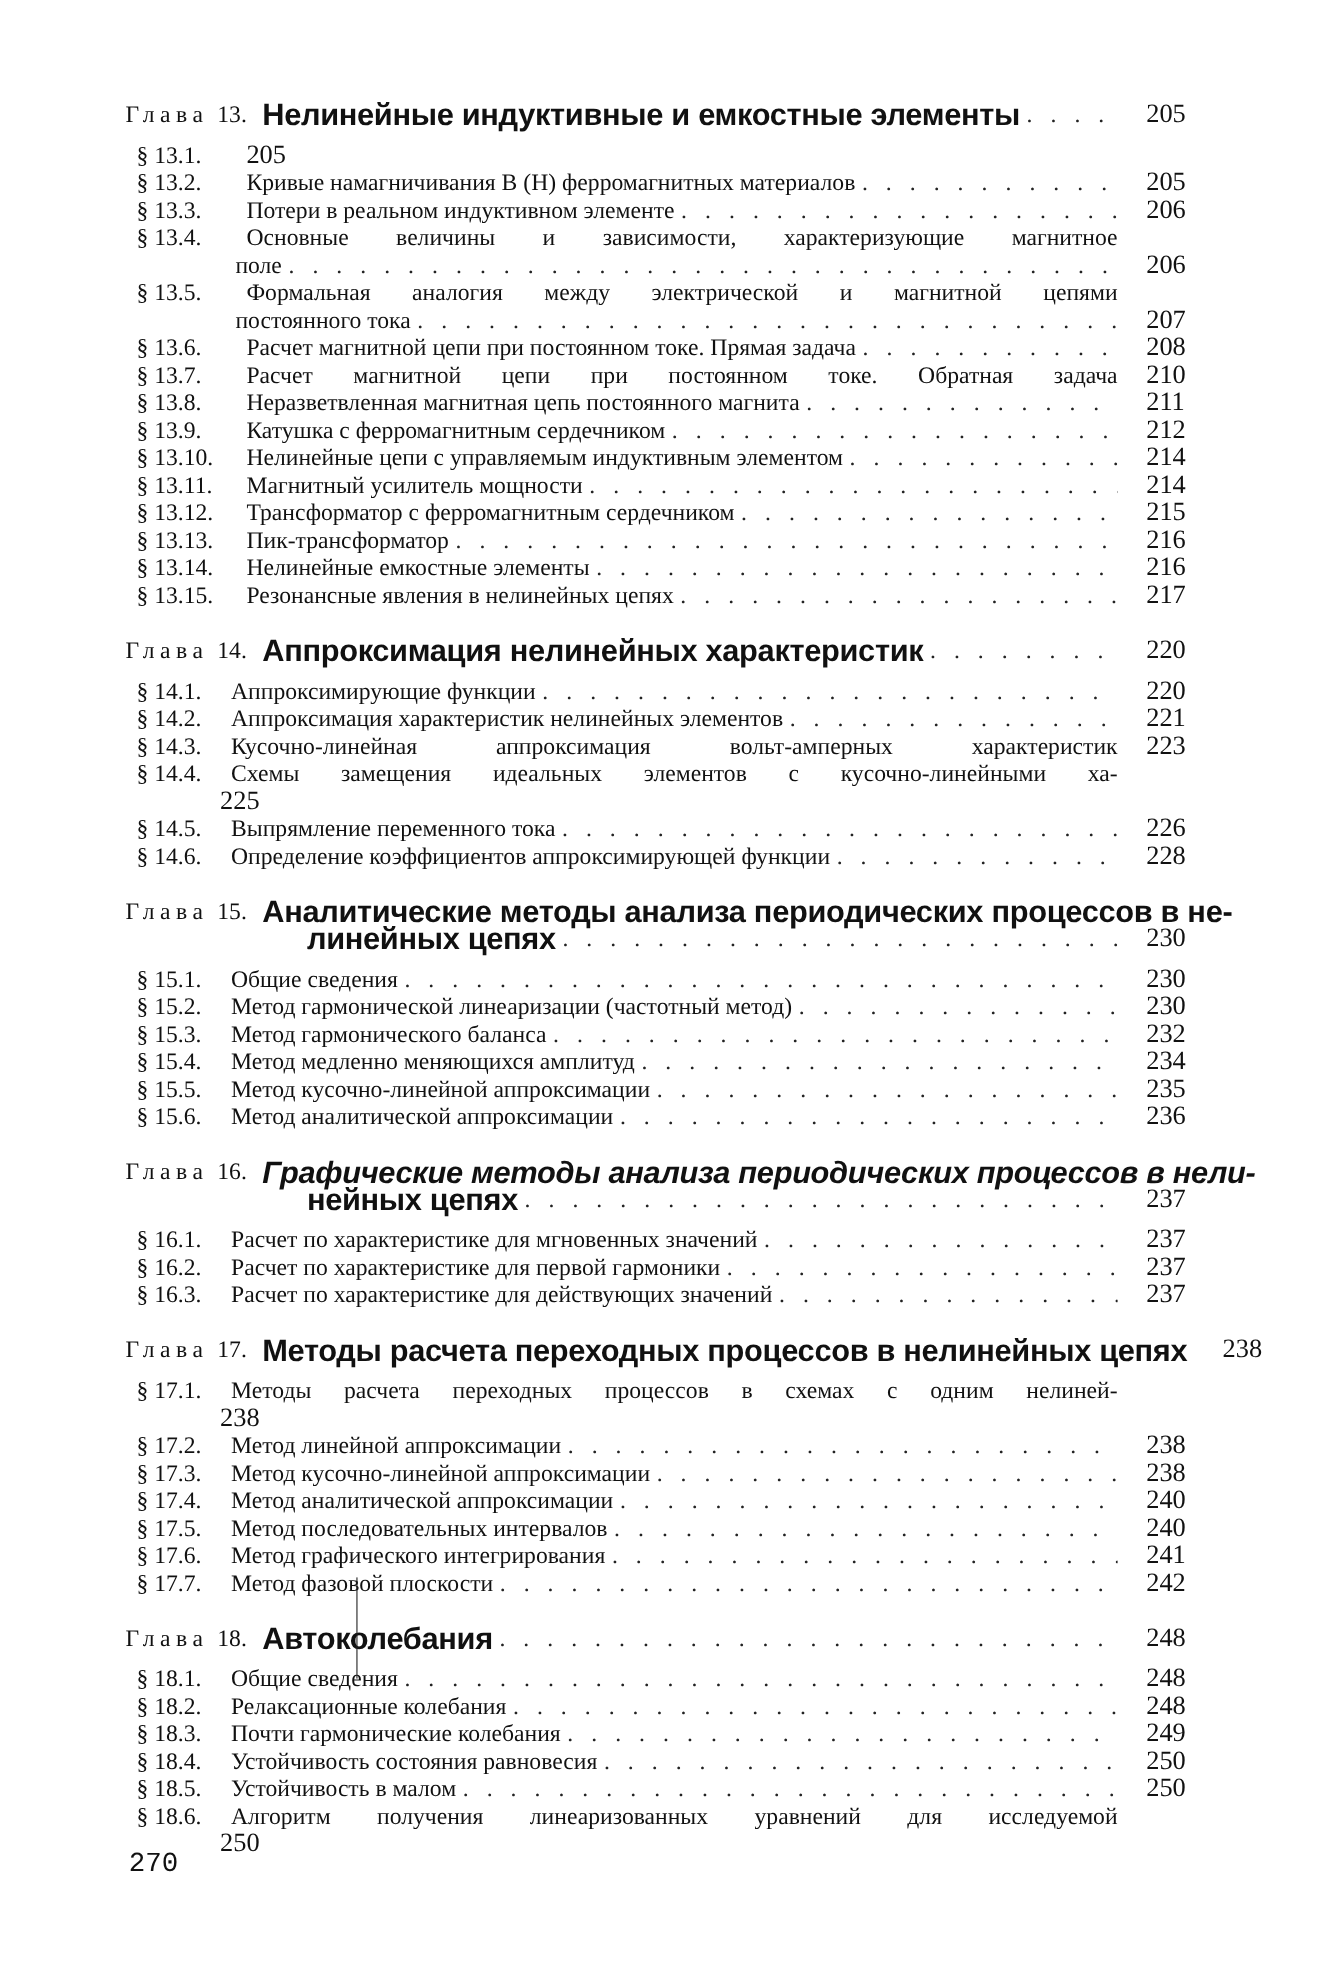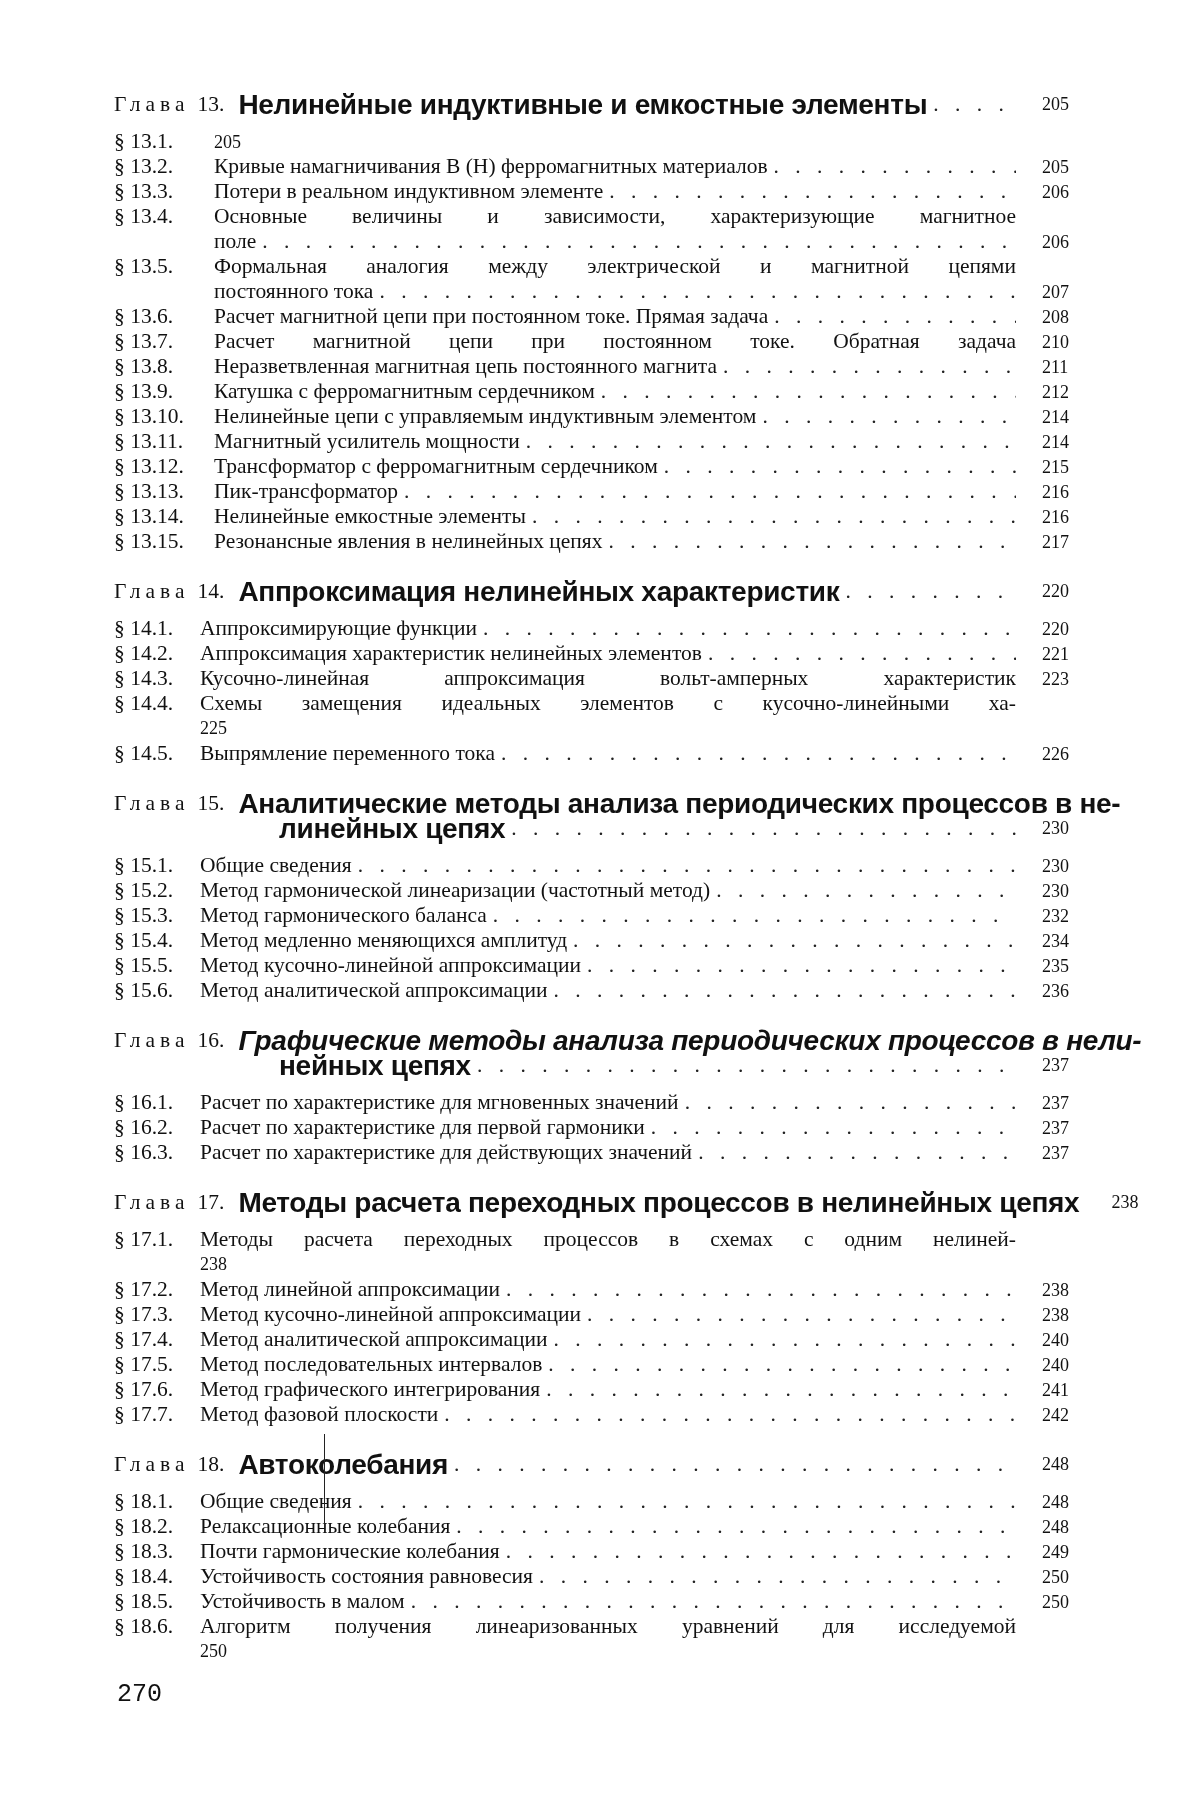--- a/index.html
+++ b/index.html
@@ -1,29 +1,29 @@
 <!DOCTYPE html>
 <html><head>
 <meta charset="utf-8">
 <style>
   html, body { margin: 0; padding: 0; background: #ffffff; }
   body { width: 1200px; height: 1800px; position: relative; overflow: hidden;
          font-family: "Liberation Serif", "DejaVu Serif", serif; color: #111; }
   .toc { position: absolute; left: 114px; top: 92px; width: 970px; }
   .row { display: flex; align-items: baseline; font-size: 21.5px; line-height: 25px; height: 25px; white-space: nowrap; }
-  .num { flex: 0 0 auto; }
+  .num { flex: 0 0 auto; margin-left: 10px; }
   .num.s13 { width: 100px; }
   .num.s { width: 86px; }
   .title { flex: 1 1 auto; display: flex; align-items: baseline; overflow: hidden; min-width: 0; }
   .title .t { flex: 0 0 auto; white-space: nowrap; }
   .title.justify .t { flex: 1 1 auto; text-align: justify; text-align-last: justify; }
   .dots { flex: 1 1 auto; overflow: hidden; white-space: nowrap; letter-spacing: 0; margin-left: 6px; margin-right: 26px; color: #222; }
   .dots::after { content: ". . . . . . . . . . . . . . . . . . . . . . . . . . . . . . . . . . . . . . . . . . . . . . . . . . . . . . . . . . . . . . . . . . . . . . . . . . . . . . . . . . . . . . . . . . . . . . . . . . ."; letter-spacing: 5.5px; }
   .nodots { flex: 1 1 auto; margin-right: 26px; }
-  .page { flex: 0 0 42px; text-align: left; font-size: 18px; }
+  .page { flex: 0 0 42px; text-align: left; font-size: 24px; }
   .chap { font-size: 21.5px; align-items: center; }
   .chap .lbl { letter-spacing: 5px; font-weight: normal; }
   .chap .cnum { margin-left: 8px; margin-right: 14px; }
   .chap .ctitle { font-weight: bold; font-family: "Liberation Sans Narrow", "Liberation Sans", sans-serif; font-size: 28px; letter-spacing: -0.3px; }
   .cont-indent-chap { padding-left: 165px; }
   .indent13 { padding-left: 100px; }
   .indent { padding-left: 86px; flex-direction: column; }
   .gap-chap-after { margin-top: 12px; }
   .gap-chap-before { margin-top: 25px; }
   .footer-page { position: absolute; left: 117px; top: 1680px; font-size: 25px; font-family: Liberation Mono, monospace; }
@@ -214,20 +214,28 @@
       <span class="page">225</span>
     </div>
     <div class="row">
       <span class="num s">§ 14.5.</span>
       <span class="title">
         <span class="t">Выпрямление переменного тока</span>
         <span class="dots"></span>
       </span>
       <span class="page">226</span>
     </div>
+    <div class="row">
+      <span class="num s">§ 14.6.</span>
+      <span class="title">
+        <span class="t">Определение коэффициентов аппроксимирующей функции</span>
+        <span class="dots"></span>
+      </span>
+      <span class="page">228</span>
+    </div>
     <div class="row chap gap-chap-before">
       <span class="lbl">Глава</span>
       <span class="cnum">15.</span>
       <span class="ctitle" style="flex: 1 1 auto; text-align: justify; text-align-last: justify; margin-right: 68px;">Аналитические методы анализа периодических процессов в не-</span>
     </div>
     <div class="row chap cont-indent-chap">
       <span class="ctitle">линейных цепях</span>
       <span class="dots"></span>
       <span class="page">230</span>
     </div>

